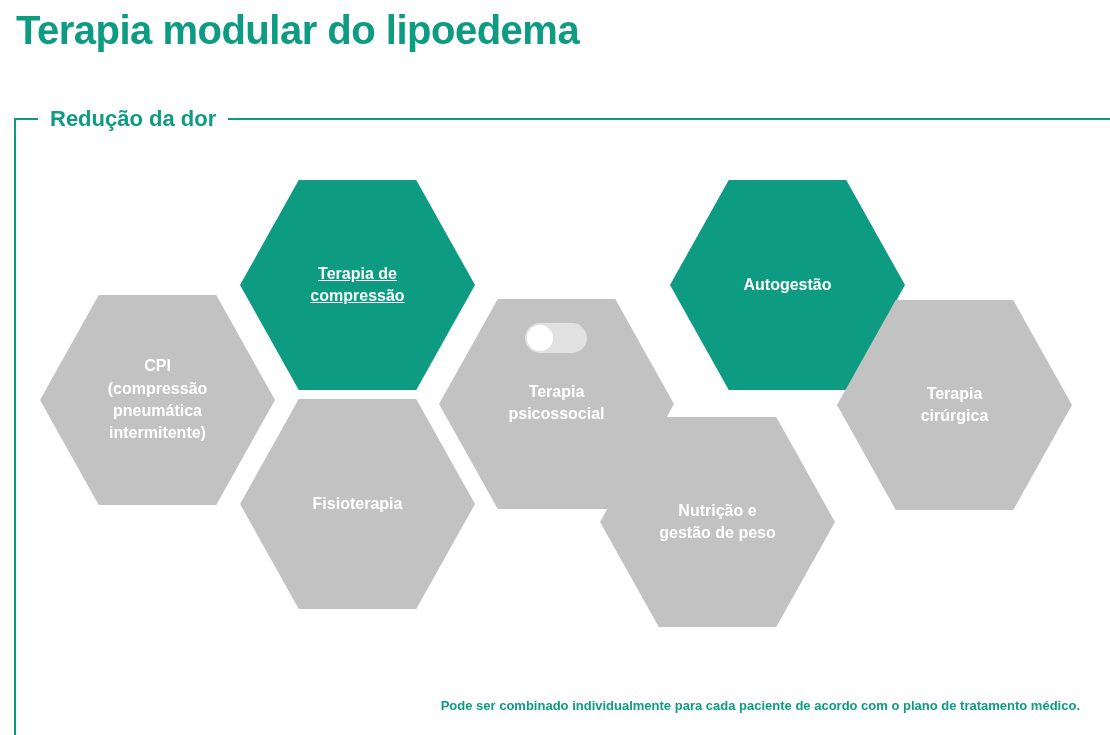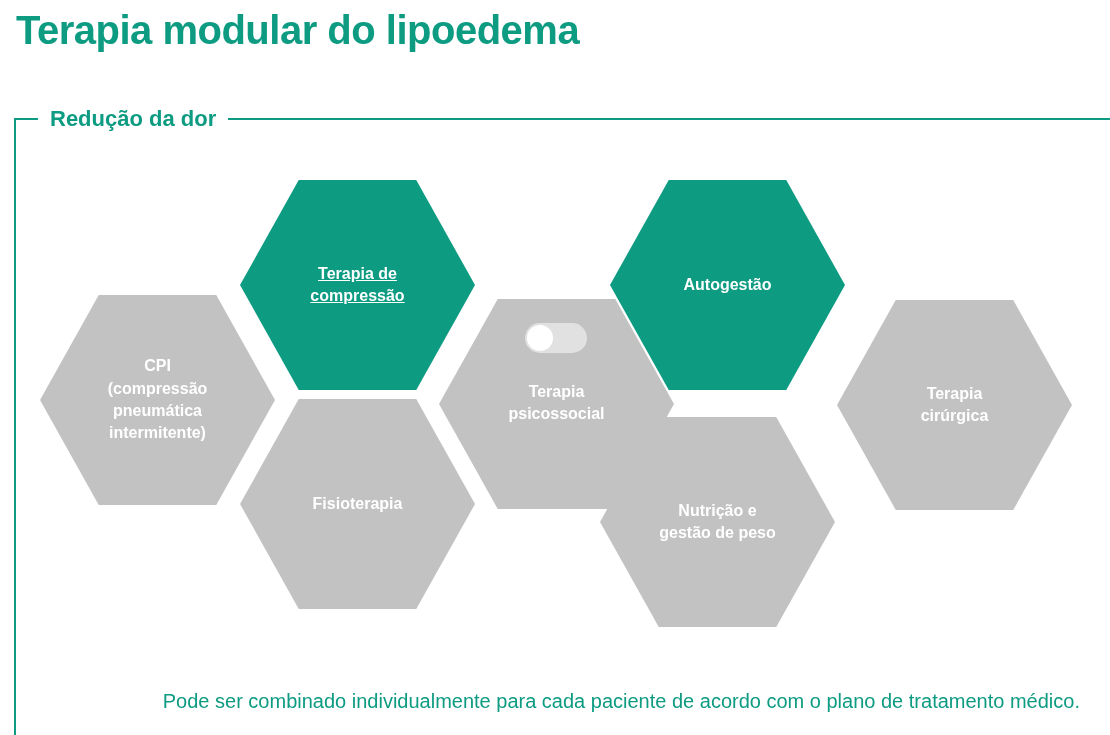--- a/index.html
+++ b/index.html
@@ -35,36 +35,36 @@
       text-align:center;line-height:1.4;
     }
     .hex.green{background:var(--teal);}
     .hex.gray{background:var(--gray);}
     .hex-inner{display:flex;flex-direction:column;align-items:center;}
     .hex-label{white-space:pre-line;}
     #hex-cpi{left:40px;top:295px;}
     #hex-compressao{left:240px;top:180px;text-decoration:underline;}
     #hex-fisioterapia{left:240px;top:399px;}
     #hex-psicossocial{left:439px;top:299px;}
-    #hex-autogestao{left:610px;top:180px;}
+    #hex-autogestao{left:670px;top:180px;}
     #hex-nutricao{left:600px;top:417px;}
     #hex-cirurgica{left:837px;top:300px;}
     #hex-psicossocial .hex-inner{transform:translateY(-30px);}
     .toggle{
       width:62px;height:30px;border-radius:16px;
       background:rgba(255,255,255,0.5);
       position:relative;margin-bottom:28px;
     }
     .toggle-knob{
       position:absolute;left:2px;top:2px;width:26px;height:26px;
       border-radius:50%;background:#ffffff;
     }
     .footnote{
       position:absolute;right:30px;bottom:22px;
-      font-size:20px;font-weight:normal;color:var(--teal);
+      font-size:13px;font-weight:bold;color:var(--teal);
       white-space:nowrap;
     }
   </style>
 </head>
 <body>
 
 <h1 class="page-title">Terapia modular do lipoedema</h1>
 
 <div class="frame">
   <div class="frame-label">Redução da dor</div>

